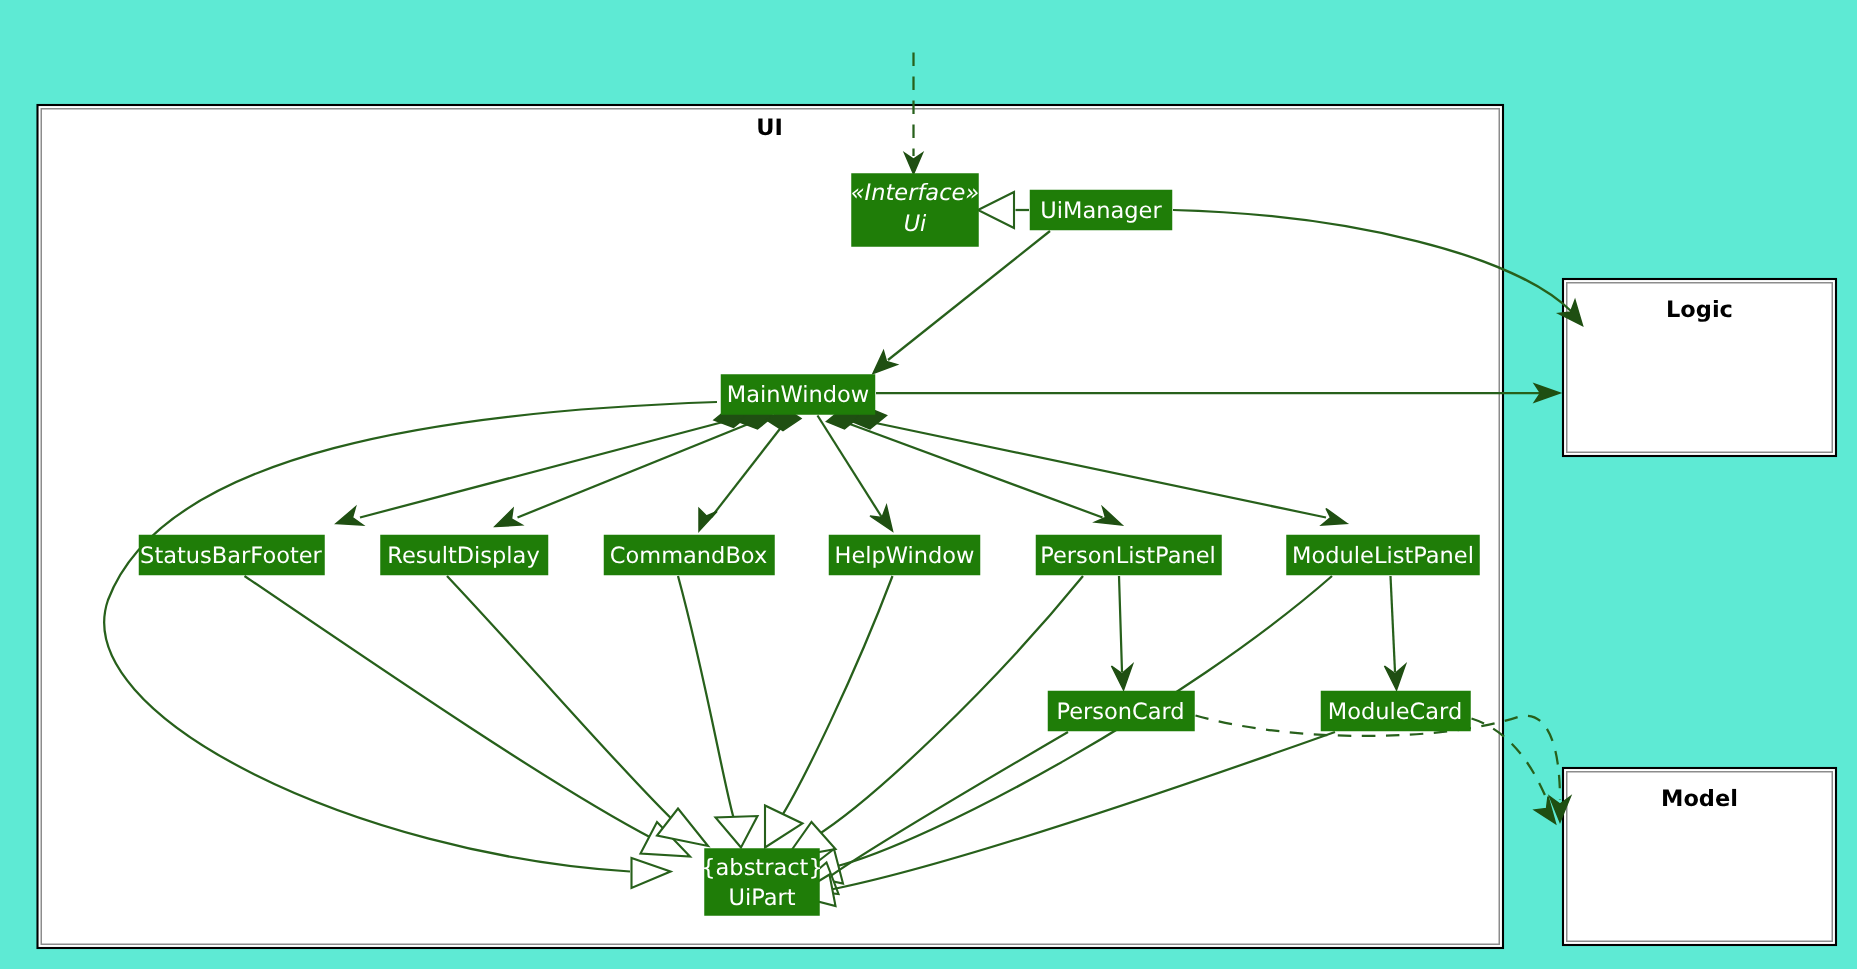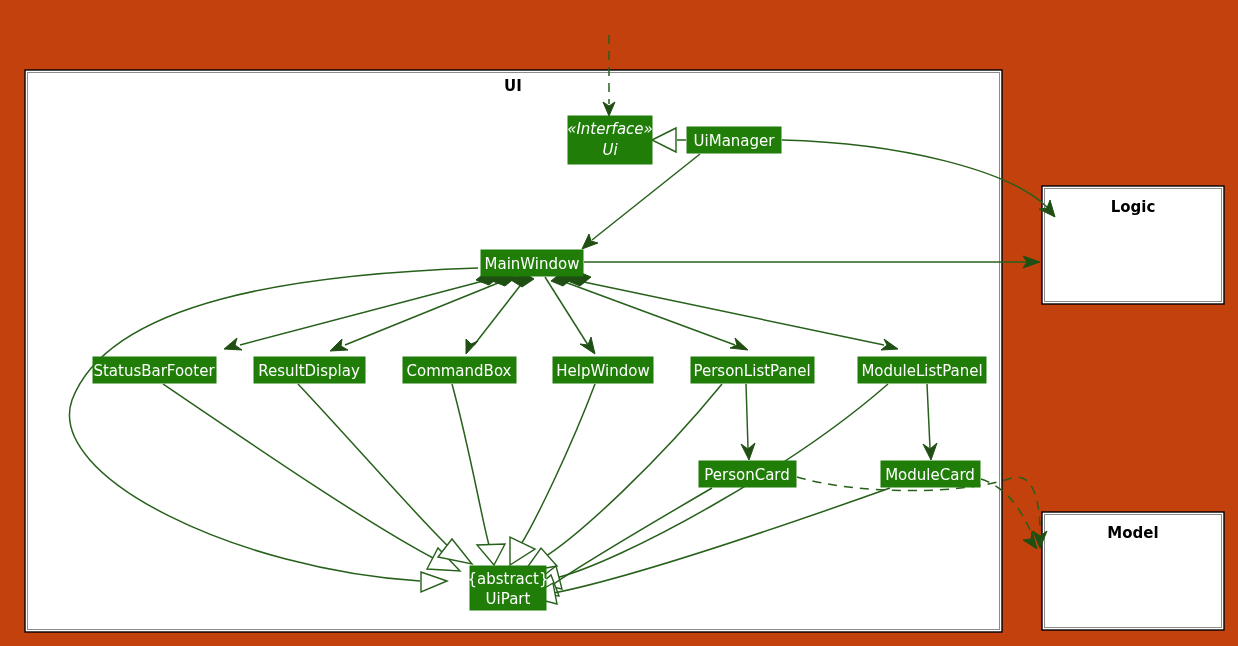--- a/index.html
+++ b/index.html
@@ -4,21 +4,21 @@
 <style>
   html, body {
     margin: 0;
     padding: 0;
     background: #ffffff;
   }
   #canvas {
     position: relative;
     width: 1238px;
     height: 646px;
-    background: #c2410c;
+    background: #5eead4;
     font-family: "DejaVu Sans", sans-serif;
     overflow: hidden;
   }
   svg#diagram {
     position: absolute;
     left: 0;
     top: 0;
     width: 1238px;
     height: 646px;
   }

